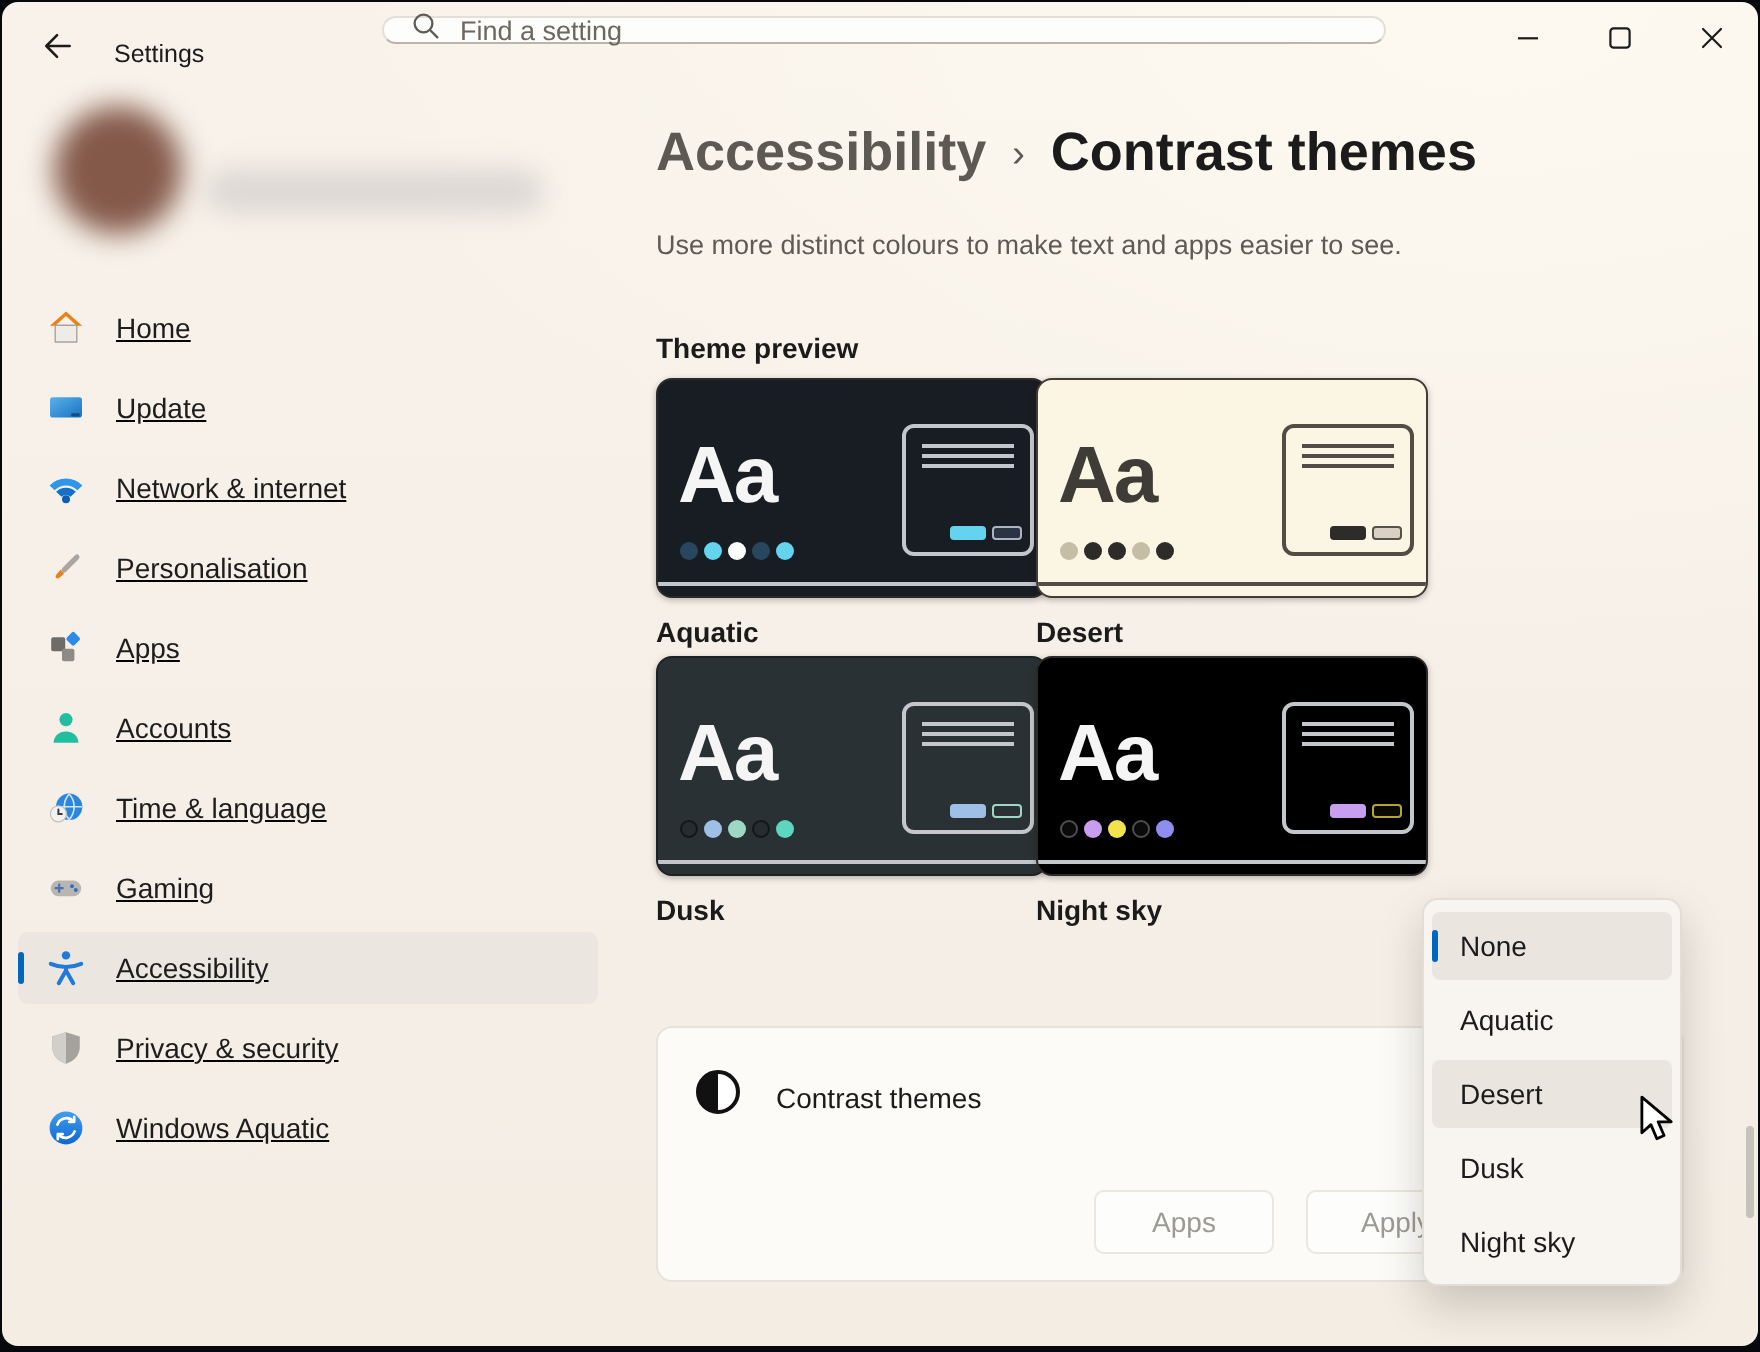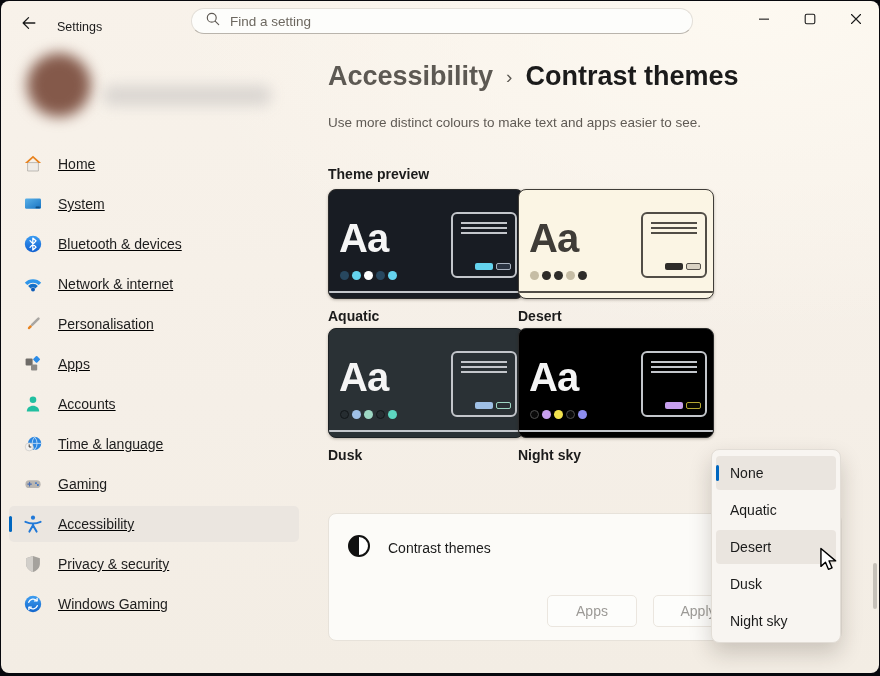--- a/index.html
+++ b/index.html
@@ -10,21 +10,21 @@
   .window { position:absolute; left:1px; top:1px; right:1px; bottom:3px;
             border-radius:8px; overflow:hidden;
             background: radial-gradient(120% 90% at 85% 0%, #fdf9f1 0%, rgba(253,249,241,0) 55%),
                         linear-gradient(180deg,#f8f2ea 0%,#f5efe7 60%,#f3ede4 100%); }
 
   
   .titlebar { position:absolute; left:0; top:0; right:0; height:48px;text-align:center; }
   .back-btn { position:absolute; left:12px; top:10px; width:32px; height:28px;
               display:flex; align-items:center; justify-content:center; border-radius:5px; }
   .app-title { position:absolute; left:56px; top:19px; font-size:12.5px; color:#1b1b1b; }
-  .searchbox { position:absolute; left:190px; top:7px; width:502px; height:26px;
+  .searchbox { position:absolute; left:190px; top:7px; width:502px; height:14px;
                background:#fdfdfb; border:1px solid #e3dfd8; border-bottom-color:#b9b4ac;
                border-radius:16px; display:flex; align-items:center; gap:9px; padding-left:13px; }
   .searchbox .ph { font-size:13.5px; color:#6c675f; }
   .win-controls { position:absolute; right:0; top:0; display:flex; }
   .win-btn { width:46px; height:40px; display:flex; align-items:center; justify-content:center; }
 
   
   .sidebar { position:absolute; left:0; top:48px; width:312px; bottom:0; }
   .avatar { position:absolute; left:26px; top:4px; width:64px; height:64px; border-radius:50%;
             background:#84594a; filter:blur(7px); }
@@ -161,38 +161,23 @@
               <defs>
                 <linearGradient id="gsys" x1="0" y1="0" x2="1" y2="1">
                   <stop offset="0" stop-color="#5ab1e8"></stop>
                   <stop offset="1" stop-color="#1873c2"></stop>
                 </linearGradient>
               </defs>
               <rect x="2" y="4.6" width="16" height="10.2" rx="1.4" fill="url(#gsys)"></rect>
               <rect x="12.6" y="12.6" width="4.2" height="1.6" rx=".5" fill="#0e4f86"></rect>
             </svg>
         </span>
-        <span>System</span>
-      </div>
-
-      <div class="nav-item">
-        <span class="nav-icon">
-          <svg width="20" height="20" viewBox="0 0 20 20">
-              <defs>
-                <linearGradient id="gbt" x1="0" y1="0" x2="0" y2="1">
-                  <stop offset="0" stop-color="#3b9cf2"></stop>
-                  <stop offset="1" stop-color="#0f5fd0"></stop>
-                </linearGradient>
-              </defs>
-              <circle cx="10" cy="10" r="8.2" fill="url(#gbt)"></circle>
-              <path d="M7 6.6 13 13.2 9.8 16V4l3.2 2.8L7 13.4" stroke="#fff" stroke-width="1.25" fill="none" stroke-linejoin="round" stroke-linecap="round"></path>
-            </svg>
-        </span>
-        <span>Bluetooth &amp; devices</span>
-      </div>
+        <span>Update</span>
+      </div>
+
 
       <div class="nav-item">
         <span class="nav-icon">
           <svg width="20" height="20" viewBox="0 0 20 20">
               <path d="M1.8 8.7a11.6 11.6 0 0 1 16.4 0l-2.5 2.4a8.1 8.1 0 0 0-11.4 0z" fill="#2f96ea"></path>
               <path d="M5.1 11.9a6.9 6.9 0 0 1 9.8 0l-2.6 2.5a3.3 3.3 0 0 0-4.6 0z" fill="#1470c8"></path>
               <circle cx="10" cy="15.6" r="2" fill="#0d5cb8"></circle>
             </svg>
         </span>
         <span>Network &amp; internet</span>
@@ -283,21 +268,21 @@
                 <linearGradient id="gupd" x1="0" y1="0" x2="0" y2="1">
                   <stop offset="0" stop-color="#3f9ef0"></stop>
                   <stop offset="1" stop-color="#1266cc"></stop>
                 </linearGradient>
               </defs>
               <circle cx="10" cy="10" r="8.2" fill="url(#gupd)"></circle>
               <path d="M5.7 8.3a4.8 4.8 0 0 1 8-1.7M14.3 11.7a4.8 4.8 0 0 1-8 1.7" stroke="#fff" stroke-width="1.35" fill="none" stroke-linecap="round"></path>
               <path d="M14.1 4.4v2.5h-2.5M5.9 15.6v-2.5h2.5" stroke="#fff" stroke-width="1.35" fill="none" stroke-linecap="round" stroke-linejoin="round"></path>
             </svg>
         </span>
-        <span>Windows Gaming</span>
+        <span>Windows Aquatic</span>
       </div>
 
     </div>
   </div>
 
   <div class="content">
 
     <div class="breadcrumb">
       <span class="bc-parent">Accessibility</span>
       <span class="bc-sep">›</span>

